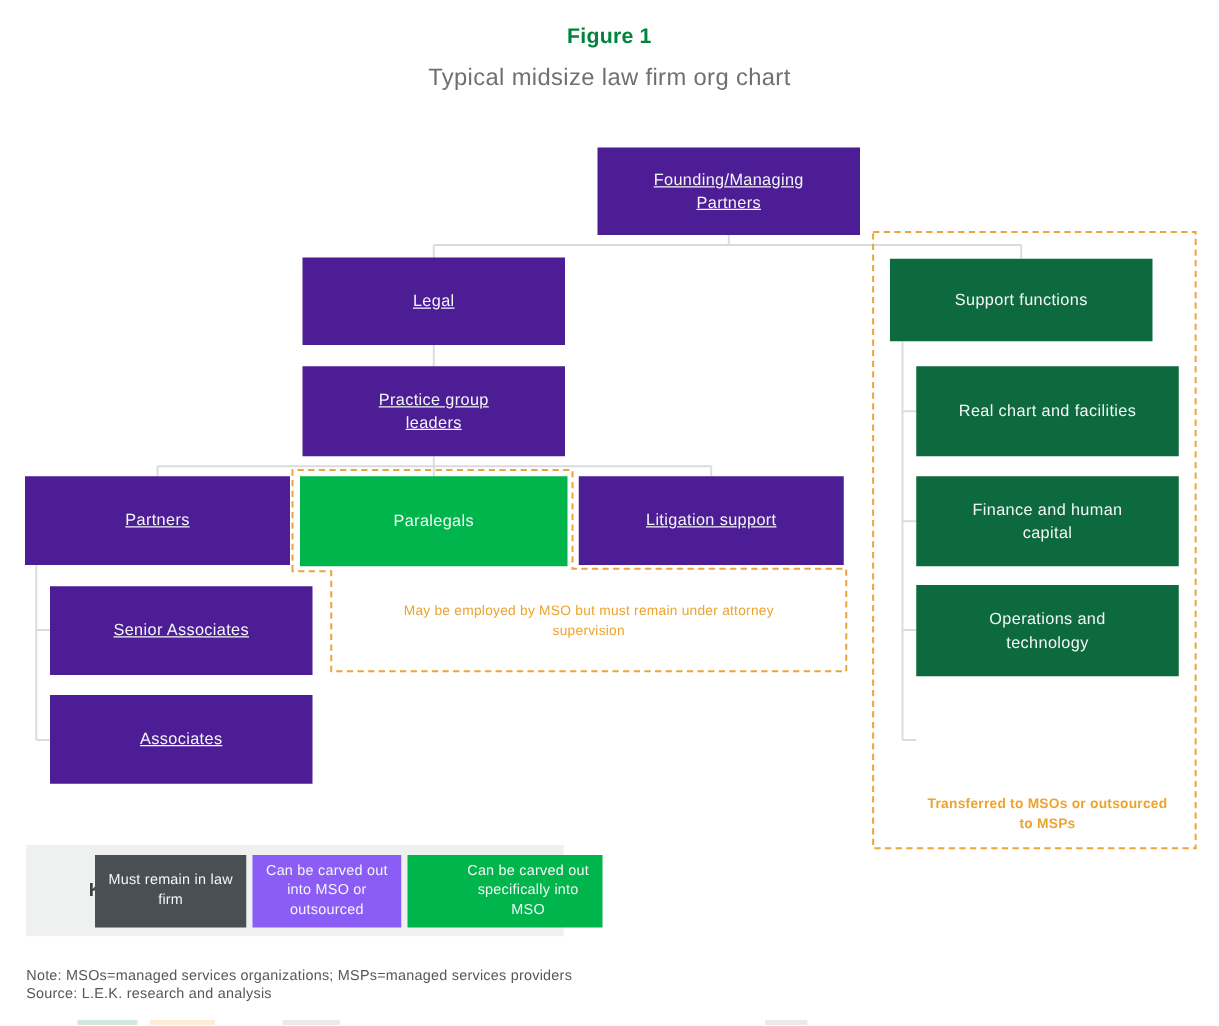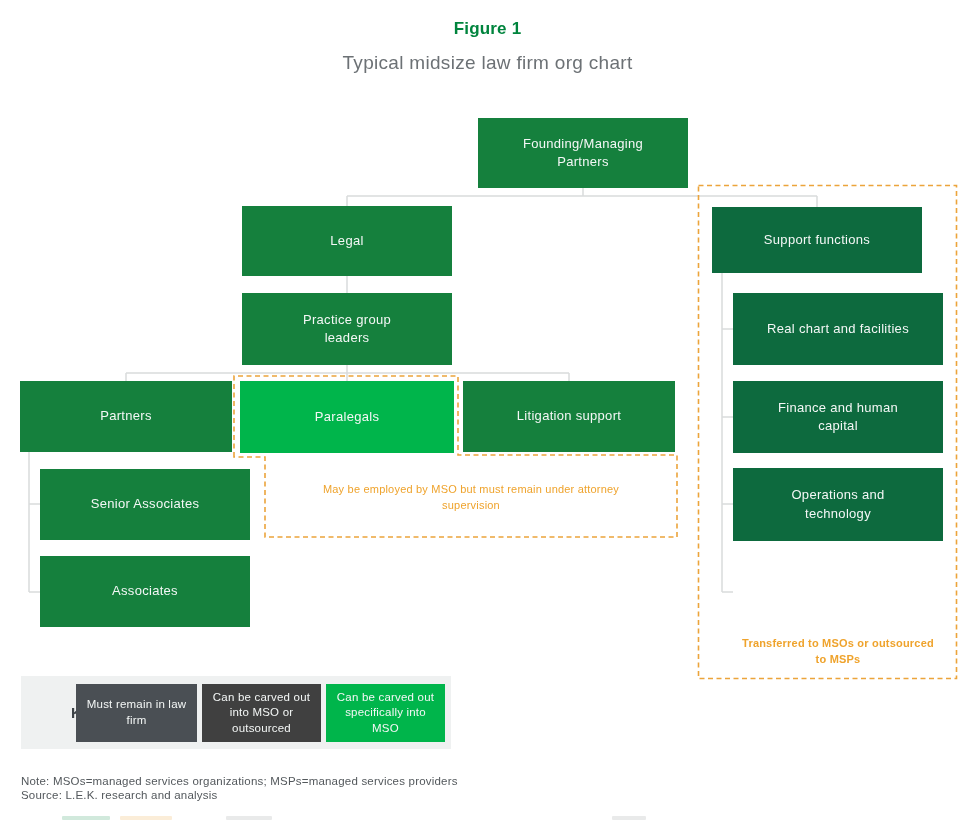--- a/index.html
+++ b/index.html
@@ -15,21 +15,21 @@
   }
   .fig-title{
     position:absolute;left:0;top:52px;width:975px;text-align:center;
     font-size:19px;color:#6C7175;letter-spacing:.3px;
   }
   
   .node{
     position:absolute;display:flex;align-items:center;justify-content:center;
     text-align:center;color:#F4F7F6;font-size:13px;line-height:1.4;letter-spacing:.3px;
   }
-  .node.dark{background:#15803d;}
+  .node.dark{background:#4c1d95;text-decoration:underline;}
   .node.green-dark{background:#0D6A3E;}
   .node.green-bright{background:#00B54B;}
   .node span{display:inline-block;}
   
   .annotation{
     position:absolute;display:flex;align-items:center;justify-content:center;
     text-align:center;color:#EFA32C;font-size:11px;line-height:1.45;letter-spacing:.2px;
   }
   
   .key-strip{position:absolute;left:21px;top:676px;width:430px;height:73px;background:#EFF1F1;}
@@ -128,24 +128,24 @@
   <div class="annotation" style="left:733px;top:632px;width:210px;height:40px;font-weight:bold;">
     <span style="max-width:200px;">Transferred to MSOs or outsourced to MSPs</span>
   </div>
 
   <div class="key-strip"></div>
   <div class="key-label">Key</div>
 
   <div class="key-box" style="left:76px;width:121px;background:#4A4F54;">
     <span style="max-width:100px;">Must remain in law firm</span>
   </div>
-  <div class="key-box" style="left:202px;width:119px;background:#404040;">
+  <div class="key-box" style="left:202px;width:119px;background:#8b5cf6;">
     <span style="max-width:108px;">Can be carved out into MSO or outsourced</span>
   </div>
-  <div class="key-box" style="left:326px;width:119px;background:#00B54B;">
+  <div class="key-box" style="left:326px;width:119px;background:#00B54B;padding-left:37px;">
     <span style="max-width:102px;">Can be carved out specifically into MSO</span>
   </div>
 
   <div class="footnote" style="top:775px;">Note: MSOs=managed services organizations; MSPs=managed services providers</div>
   <div class="footnote" style="top:789px;">Source: L.E.K. research and analysis</div>
 
   <div class="artifact" style="left:62px;top:816px;width:48px;background:rgba(0,132,61,0.18);"></div>
   <div class="artifact" style="left:120px;top:816px;width:52px;background:rgba(236,164,59,0.20);"></div>
   <div class="artifact" style="left:226px;top:816px;width:46px;background:rgba(108,113,117,0.15);"></div>
   <div class="artifact" style="left:612px;top:816px;width:34px;background:rgba(108,113,117,0.15);"></div>

